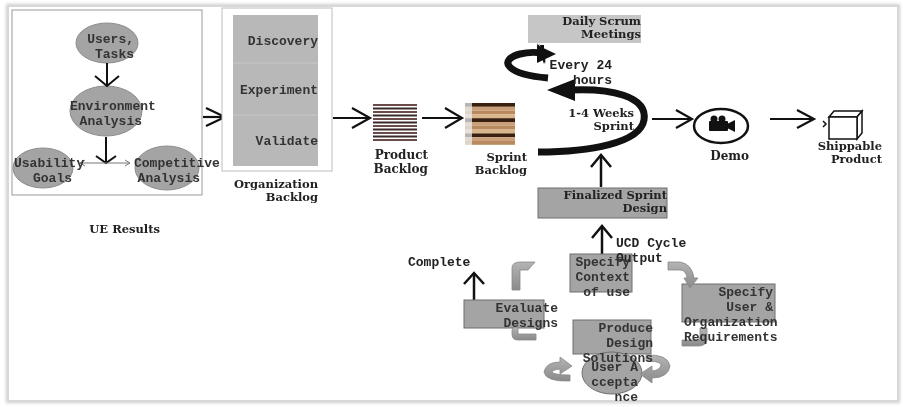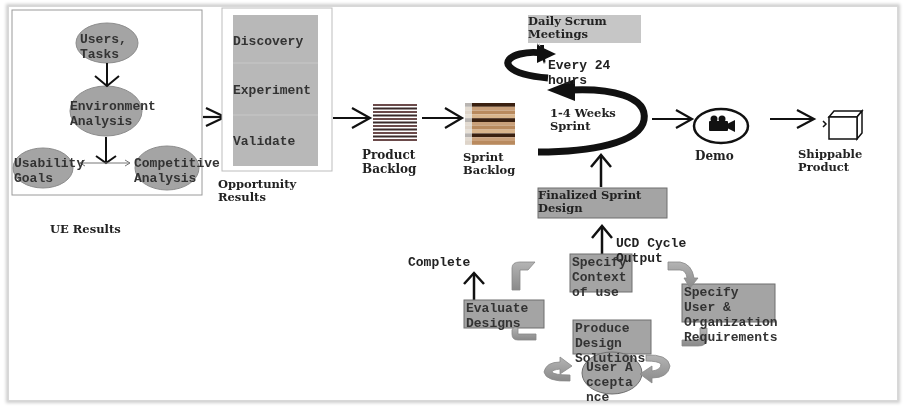--- a/index.html
+++ b/index.html
@@ -1,20 +1,20 @@
 <!DOCTYPE html>
 <html><head>
   <meta charset="utf-8">
   <style>
     html, body { margin: 0; padding: 0; background: #ffffff; }
     body { width: 903px; height: 407px; position: relative; overflow: hidden; font-family: "DejaVu Serif", serif; }
     .frame { position: absolute; left: 8px; top: 6px; width: 888px; height: 393px; background: #fff;
       box-shadow: 0 0 3px 2px #cfcfcf; border: 1px solid #d8d8d8; }
     svg { position: absolute; left: 0; top: 0; }
-    .lbl { position: absolute; text-align: left; color: #222; line-height: 1.15; }
+    .lbl { position: absolute; text-align: right; color: #222; line-height: 1.15; }
     .serif-b { font-family: "DejaVu Serif", serif; font-weight: bold; }
     .sans-b { font-family: "DejaVu Sans", sans-serif; font-weight: bold; }
     .sm { font-size: 13px; font-family: Liberation Mono, monospace; }
     .md { font-size: 12px; }
     .lg { font-size: 11.5px; }
     .gray-text { color: #333; }
   </style>
 </head>
 <body>
 
@@ -167,31 +167,31 @@
 
 <div class="lbl sans-b sm gray-text" style="left:80px;top:33px;width:54px;">Users, Tasks</div>
 <div class="lbl sans-b sm gray-text" style="left:70px;top:100px;width:72px;">Environment Analysis</div>
 <div class="lbl sans-b sm gray-text" style="left:14px;top:157px;width:58px;">Usability Goals</div>
 <div class="lbl sans-b sm gray-text" style="left:134px;top:157px;width:66px;">Competitive Analysis</div>
 <div class="lbl serif-b lg" style="left:50px;top:211px;width:110px;margin-top:12px;">UE Results</div>
 
 <div class="lbl serif-b sm gray-text" style="left:233px;top:35px;width:85px;">Discovery</div>
 <div class="lbl serif-b sm gray-text" style="left:233px;top:84px;width:85px;">Experiment</div>
 <div class="lbl serif-b sm gray-text" style="left:233px;top:135px;width:85px;">Validate</div>
-<div class="lbl serif-b lg" style="left:218px;top:178px;width:100px;">Opportunity Results</div>
+<div class="lbl serif-b lg" style="left:218px;top:178px;width:100px;">Organization Backlog</div>
 
 <div class="lbl serif-b md" style="left:362px;top:149px;width:66px;">Product Backlog</div>
 <div class="lbl serif-b lg" style="left:463px;top:151px;width:64px;">Sprint Backlog</div>
 
 <div class="lbl serif-b lg" style="left:528px;top:15px;width:113px;">Daily Scrum Meetings</div>
 <div class="lbl serif-b sm" style="left:548px;top:59px;width:64px;">Every 24 hours</div>
 <div class="lbl serif-b lg" style="left:550px;top:107px;width:84px;">1-4 Weeks Sprint</div>
 
 <div class="lbl serif-b md" style="left:695px;top:150px;width:54px;">Demo</div>
-<div class="lbl serif-b lg" style="left:798px;top:148px;width:84px;">Shippable Product</div>
+<div class="lbl serif-b lg" style="left:798px;top:140px;width:84px;">Shippable Product</div>
 
 <div class="lbl serif-b lg" style="left:538px;top:189px;width:129px;">Finalized Sprint Design</div>
 
 <div class="lbl sans-b sm" style="left:616px;top:237px;width:120px;text-align:left;">UCD Cycle Output</div>
 <div class="lbl sans-b sm" style="left:408px;top:256px;width:64px;text-align:left;">Complete</div>
 <div class="lbl serif-b sm gray-text" style="left:572px;top:256px;width:58px;">Specify Context of use</div>
 <div class="lbl serif-b sm gray-text" style="left:684px;top:286px;width:89px;">Specify User &amp; Organization Requirements</div>
 <div class="lbl serif-b sm gray-text" style="left:575px;top:322px;width:78px;">Produce Design Solutions</div>
 <div class="lbl serif-b sm gray-text" style="left:466px;top:302px;width:92px;">Evaluate Designs</div>
 <div class="lbl serif-b sm gray-text" style="left:586px;top:361px;width:52px;word-break:break-all;">User Acceptance</div>

